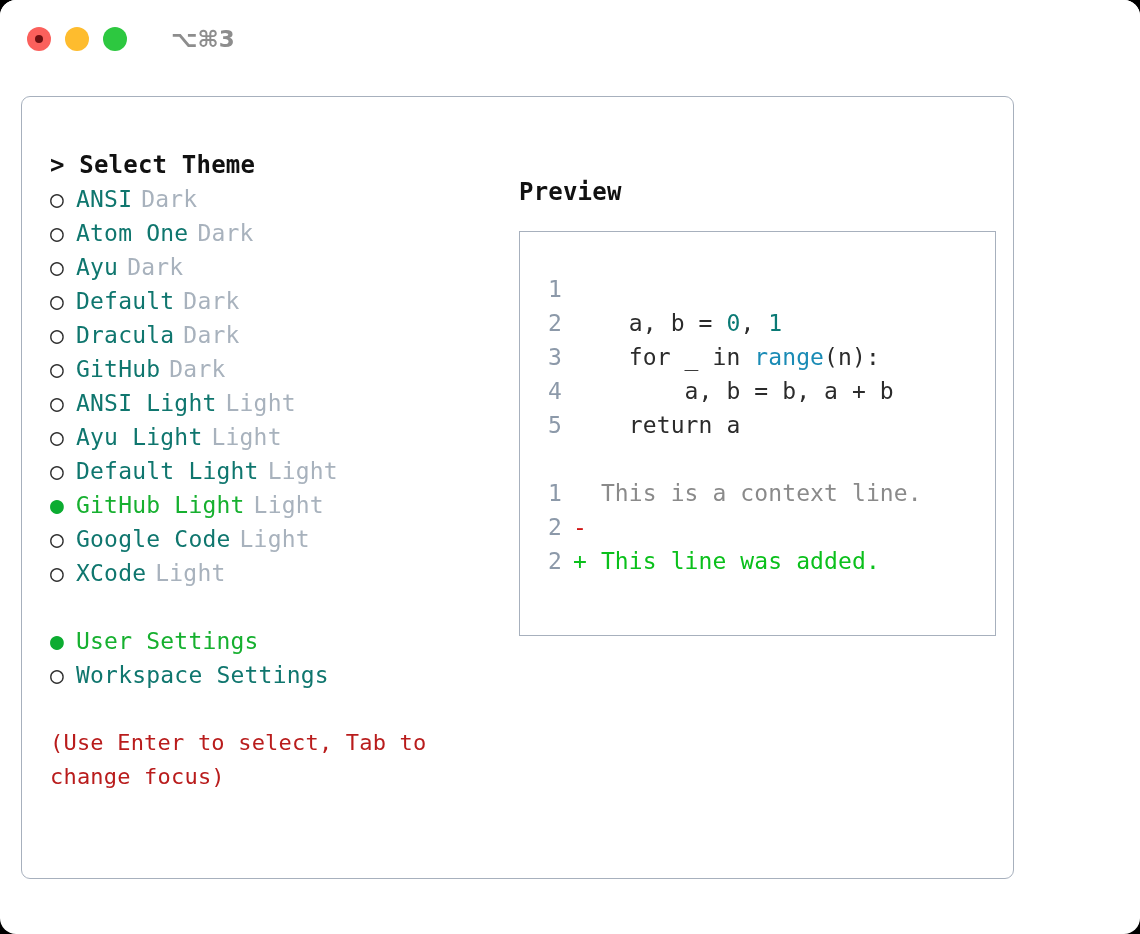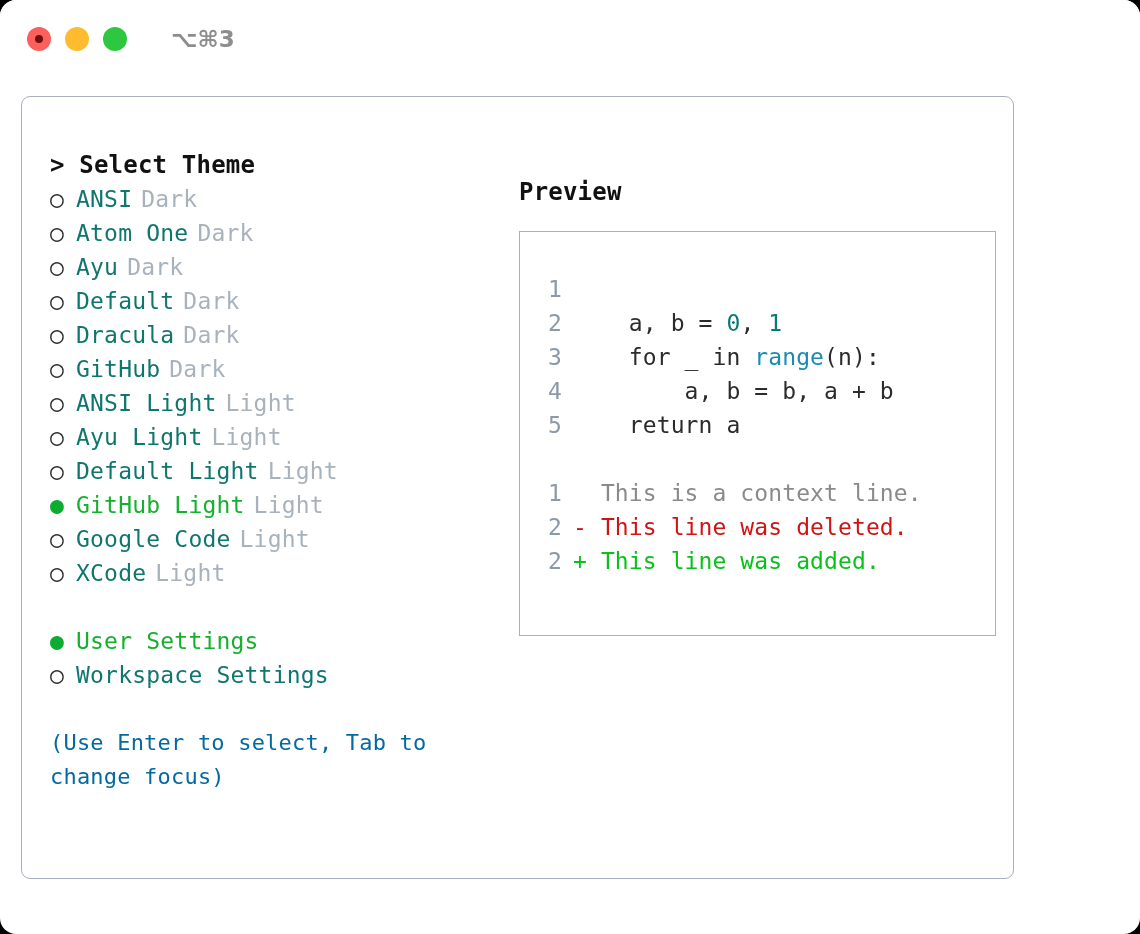--- a/index.html
+++ b/index.html
@@ -136,21 +136,21 @@
     line-height: 34px;
     white-space: pre;
     padding-left: 26px;
     letter-spacing: 0.2px;
   }
 
   .spacer-row { height: 34px; }
 
   .hint {
     font-size: 22px;
-    color: #0369a1;
+    color: #b91c1c;
     line-height: 34px;
     letter-spacing: 0.2px;
     width: 420px;
     white-space: pre-wrap;
     word-break: normal;
   }
 
   
   .right-col {
     position: absolute;
@@ -264,21 +264,21 @@
           <div id="code-block">
               <div class="code-line"><span class="lineno">1</span></div>
               <div class="code-line"><span class="lineno">2</span><span class="code-text"><span class="tok-plain">    a, b = </span><span class="tok-num">0</span><span class="tok-plain">, </span><span class="tok-num">1</span></span></div>
               <div class="code-line"><span class="lineno">3</span><span class="code-text"><span class="tok-kw">    for _ in </span><span class="tok-call">range</span><span class="tok-plain">(n):</span></span></div>
               <div class="code-line"><span class="lineno">4</span><span class="code-text"><span class="tok-plain">        a, b = b, a + b</span></span></div>
               <div class="code-line"><span class="lineno">5</span><span class="code-text"><span class="tok-kw">    return a</span></span></div>
             </div>
           <div class="diff-gap"></div>
           <div id="diff-block">
               <div class="code-line"><span class="lineno">1</span><span class="diff-ctx"> </span><span class="diff-ctx"> This is a context line.</span></div>
-              <div class="code-line"><span class="lineno">2</span><span class="diff-del">-</span><span class="diff-del"> This line was deleted.</span></div>
+              <div class="code-line"><span class="lineno">2</span><span class="diff-del">-</span></div>
               <div class="code-line"><span class="lineno">2</span><span class="diff-add">+</span><span class="diff-add"> This line was added.</span></div>
             </div>
         </div>
 
       </div>
 
     </div>
   </div>
 </div>
 

